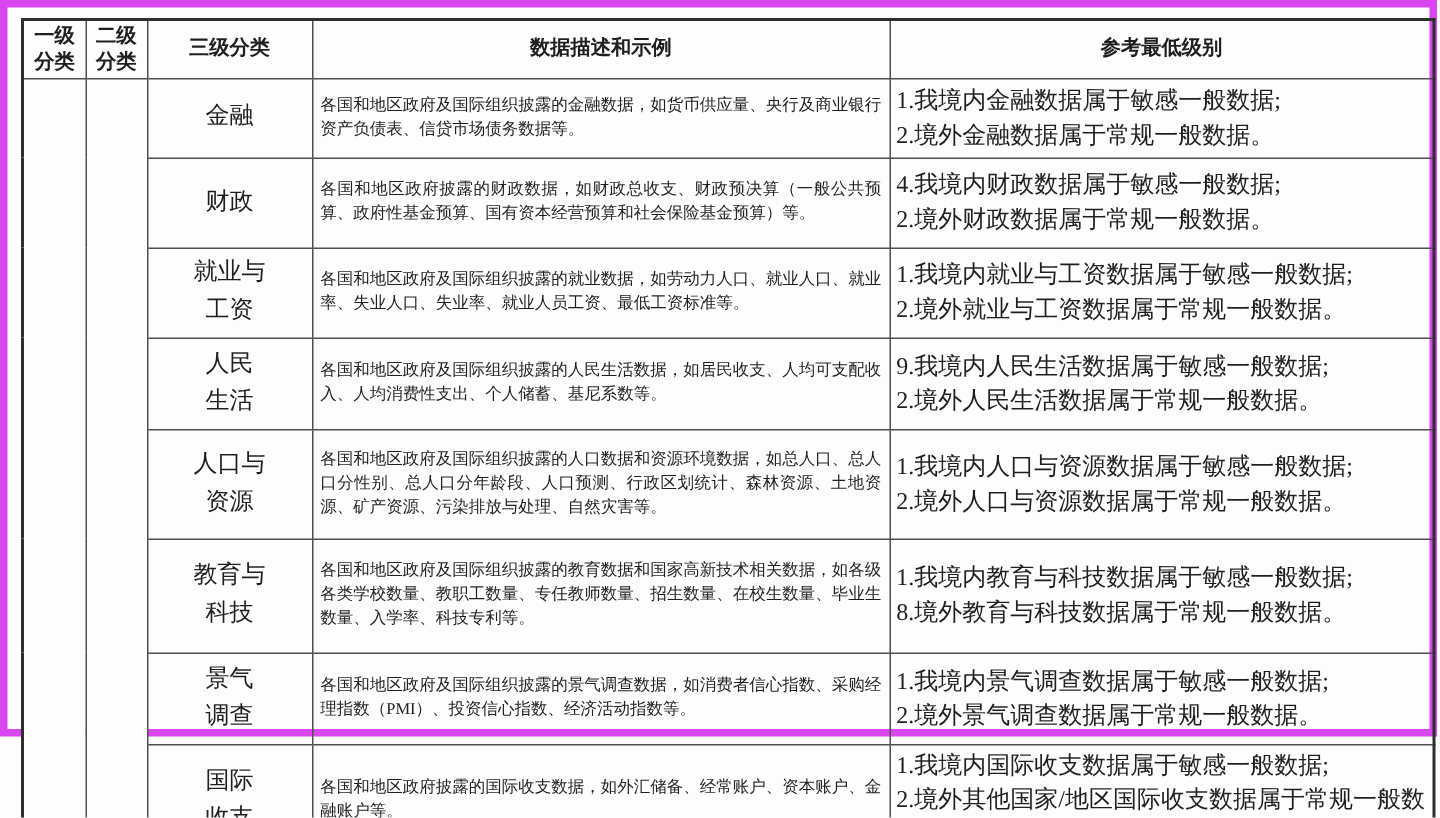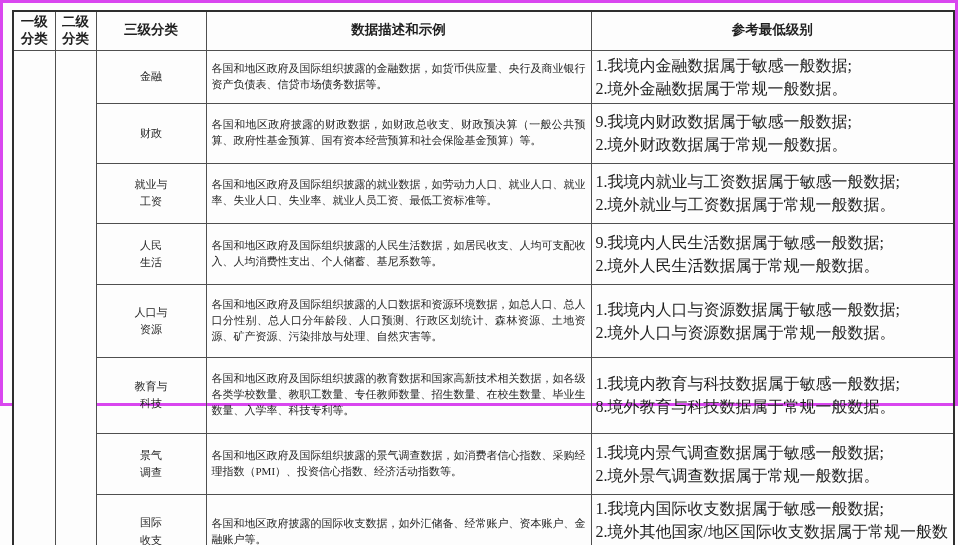--- a/index.html
+++ b/index.html
@@ -8,22 +8,22 @@
     width: 960px;
     height: 545px;
     background: #fdfdfd;
     font-family: "Liberation Serif", "DejaVu Serif", serif;
     color: #1f1f1f;
     overflow: hidden;
   }
   .page {
     position: relative;
     width: 958px;
-    height: 406px;
-    border: 3px solid #d946ef;
+    height: 491px;
+    border: 5px solid #d946ef;
     box-sizing: border-box;
     background: #fdfdfd;
   }
   table.cls-table {
     position: absolute;
     left: 9px;
     top: 7px;
     width: 941px;
     border-collapse: collapse;
     table-layout: fixed;
@@ -47,21 +47,21 @@
   tbody tr:nth-child(1) { height: 53px; }
   tbody tr:nth-child(2) { height: 60px; }
   tbody tr:nth-child(3) { height: 60px; }
   tbody tr:nth-child(4) { height: 61px; }
   tbody tr:nth-child(5) { height: 73px; }
   tbody tr:nth-child(6) { height: 76px; }
   tbody tr:nth-child(7) { height: 61px; }
   tbody tr:nth-child(8) { height: 54px; }
   td.c-l1, td.c-l2 { background: #fdfdfd; }
   td.c-l3 {
-    font-size: 11px;
+    font-size: 16px;
     text-align: center;
     vertical-align: middle;
     white-space: pre-line;
     line-height: 1.55;
   }
   td.c-desc {
     font-size: 11px;
     line-height: 1.45;
     text-align: justify;
     vertical-align: middle;
@@ -106,21 +106,21 @@
         <td class="c-desc">各国和地区政府及国际组织披露的金融数据，如货币供应量、央行及商业银行资产负债表、信贷市场债务数据等。</td>
         <td class="c-ref">
           <div class="ref-line">1.我境内金融数据属于敏感一般数据;</div>
           <div class="ref-line">2.境外金融数据属于常规一般数据。</div>
         </td>
       </tr>
       <tr>
         <td class="c-l3">财政</td>
         <td class="c-desc">各国和地区政府披露的财政数据，如财政总收支、财政预决算（一般公共预算、政府性基金预算、国有资本经营预算和社会保险基金预算）等。</td>
         <td class="c-ref">
-          <div class="ref-line">9.我境内财政数据属于敏感一般数据;</div>
+          <div class="ref-line">4.我境内财政数据属于敏感一般数据;</div>
           <div class="ref-line">2.境外财政数据属于常规一般数据。</div>
         </td>
       </tr>
       <tr>
         <td class="c-l3">就业与
 工资</td>
         <td class="c-desc">各国和地区政府及国际组织披露的就业数据，如劳动力人口、就业人口、就业率、失业人口、失业率、就业人员工资、最低工资标准等。</td>
         <td class="c-ref">
           <div class="ref-line">1.我境内就业与工资数据属于敏感一般数据;</div>
           <div class="ref-line">2.境外就业与工资数据属于常规一般数据。</div>

